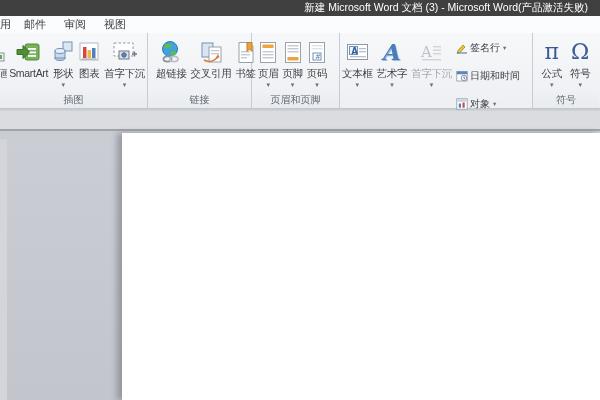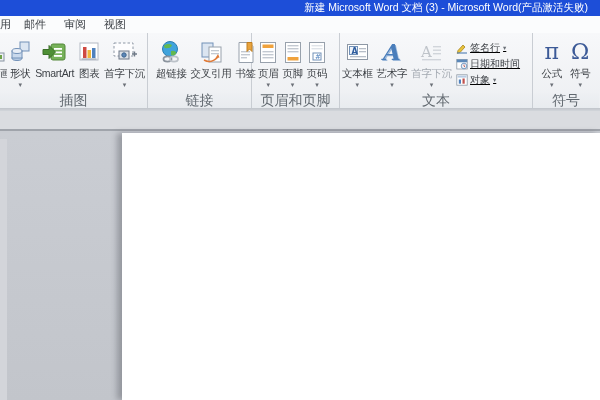--- a/index.html
+++ b/index.html
@@ -2,52 +2,52 @@
 <html><head>
 <meta charset="utf-8">
 <style>
   * { margin:0; padding:0; box-sizing:border-box; }
   html,body { width:600px; height:400px; overflow:hidden; }
   body { font-family:"Liberation Sans","DejaVu Sans",sans-serif; }
   .screen { position:relative; width:600px; height:400px; background:#c9ccd2; }
 
   
   .titlebar { position:absolute; left:0; top:0; width:600px; height:16px;
-    background:#1d4ed8; display:flex; align-items:center; justify-content:flex-end;
+    background:#404040; display:flex; align-items:center; justify-content:flex-end;
     padding-right:12px; }
   .titlebar .title { color:#ffffff; font-size:10.5px; white-space:nowrap; }
 
   
   .tabrow { position:absolute; left:0; top:16px; width:600px; height:17px;
     background:#fbfcfd; display:flex; align-items:center; }
   .tab { font-size:11px; color:#3c4046; padding:0 9px; height:17px; line-height:17px; white-space:nowrap; }
   .tab-clip { width:15px; overflow:hidden; padding:0; }
   .tab-clip .inner { display:inline-block; margin-left:-11px; }
 
   
   .ribbon { position:absolute; left:0; top:33px; width:600px; height:76px;
     background:linear-gradient(#f7f8fa,#edeff2); border-bottom:1px solid #c3c7cd;
     display:flex; }
   .group { display:flex; flex-direction:column; border-right:1px solid #c9cdd3; height:100%; }
   .g0 { width:148px; } .g1 { width:104px; } .g2 { width:88px; } .g3 { width:193px; } .g4 { width:66px; border-right:none; }
   .gcontent { flex:1; display:flex; align-items:flex-start; padding-top:3px; }
-  .glabel { height:15px; text-align:center; font-size:14px; color:#61686f;
+  .glabel { height:15px; text-align:center; font-size:10px; color:#61686f;
     background:linear-gradient(#eef0f3,#e8ebef); line-height:14px; }
 
   .btn { display:flex; flex-direction:column; align-items:center; padding:1px 2px; cursor:default; }
   .btn .ico { height:30px; display:flex; align-items:center; justify-content:center; }
   .btn .lbl { font-size:10.5px; color:#3b3f44; line-height:13px; white-space:nowrap; letter-spacing:-0.3px; }
   .btn .arr { font-size:7px; color:#6b7077; line-height:9px; }
   .btn.disabled .lbl { color:#a2a8b0; }
   .btn.disabled .ico { opacity:.5; }
 
   .clipwrap { width:13px; overflow:hidden; }
   .clipwrap .btn { margin-left:-23px; width:36px; }
 
-  .stack { display:flex; flex-direction:column; justify-content:flex-start; padding:4px 0 0 2px; gap:1px;text-decoration:underline; }
+  .stack { display:flex; flex-direction:column; justify-content:flex-start; padding:4px 0 0 2px; gap:13px; }
   .sbtn { display:flex; align-items:center; gap:2px; height:15px; font-size:10px; color:#3b3f44; white-space:nowrap; }
   .sbtn .sarr { font-size:6.5px; color:#6b7077; margin-left:1px; }
 
   .glyph-big { font-family:"DejaVu Serif","Liberation Serif",serif; font-size:22px; color:#3c5a97; line-height:24px; }
   .wordart { font-family:"DejaVu Serif","Liberation Serif",serif; font-style:italic; font-weight:bold;
     font-size:23px; color:#4a7ebb; text-shadow:1px 1px 0 #9db9da; line-height:24px; }
 
   
   .band { position:absolute; left:0; top:110px; width:600px; height:21px;
     background:#dadce0; border-top:1px solid #cfd3d8; border-bottom:2px solid #a0a4ab; }
@@ -93,41 +93,41 @@
                 <rect x="3" y="10" width="9" height="2" fill="#b7bec8"></rect>
                 <rect x="11" y="12" width="8" height="8" fill="#eef1f5" stroke="#8893a1"></rect>
                 <rect x="13" y="14" width="4" height="4" fill="#6fa24b"></rect>
               </svg>
             </span>
             <span class="lbl">剪贴画</span>
           </div>
         </div>
         <div class="btn">
           <span class="ico">
-            <svg width="22" height="24" viewBox="0 0 22 24">
-              <rect x="11" y="2" width="9" height="9" fill="#dce6f2" stroke="#7291b8"></rect>
-              <ellipse cx="8" cy="18" rx="5" ry="2.5" fill="#b8cce4" stroke="#7291b8"></ellipse>
-              <rect x="3" y="11" width="10" height="7" fill="#c9d9ec" stroke="#7291b8"></rect>
-              <ellipse cx="8" cy="11" rx="5" ry="2.5" fill="#e8eef6" stroke="#7291b8"></ellipse>
-            </svg>
-          </span>
-          <span class="lbl">形状</span>
-          <span class="arr">▾</span>
-        </div>
-        <div class="btn">
-          <span class="ico">
             <svg width="25" height="23" viewBox="0 0 25 23">
               <rect x="9" y="3" width="14" height="16" rx="2" fill="#77b25a" stroke="#54883b"></rect>
               <rect x="12" y="7" width="8" height="1.8" fill="#ffffff"></rect>
               <rect x="12" y="10.5" width="8" height="1.8" fill="#ffffff"></rect>
               <rect x="12" y="14" width="8" height="1.8" fill="#ffffff"></rect>
               <path d="M1 8.5 L7 8.5 L7 4.5 L13.5 11 L7 17.5 L7 13.5 L1 13.5 Z" fill="#4e8f35" stroke="#3c702a"></path>
             </svg>
           </span>
           <span class="lbl">SmartArt</span>
+        </div>
+        <div class="btn">
+          <span class="ico">
+            <svg width="22" height="24" viewBox="0 0 22 24">
+              <rect x="11" y="2" width="9" height="9" fill="#dce6f2" stroke="#7291b8"></rect>
+              <ellipse cx="8" cy="18" rx="5" ry="2.5" fill="#b8cce4" stroke="#7291b8"></ellipse>
+              <rect x="3" y="11" width="10" height="7" fill="#c9d9ec" stroke="#7291b8"></rect>
+              <ellipse cx="8" cy="11" rx="5" ry="2.5" fill="#e8eef6" stroke="#7291b8"></ellipse>
+            </svg>
+          </span>
+          <span class="lbl">形状</span>
+          <span class="arr">▾</span>
         </div>
         <div class="btn">
           <span class="ico">
             <svg width="22" height="23" viewBox="0 0 22 23">
               <rect x="2" y="2" width="18" height="17" fill="#fff" stroke="#b3bac4"></rect>
               <rect x="5" y="6" width="3.5" height="11" fill="#cf4a42"></rect>
               <rect x="9.5" y="9" width="3.5" height="8" fill="#f0b73c"></rect>
               <rect x="14" y="7" width="3.5" height="10" fill="#4f81bd"></rect>
               <path d="M3.5 18 h15" stroke="#8e98a5"></path>
             </svg>

